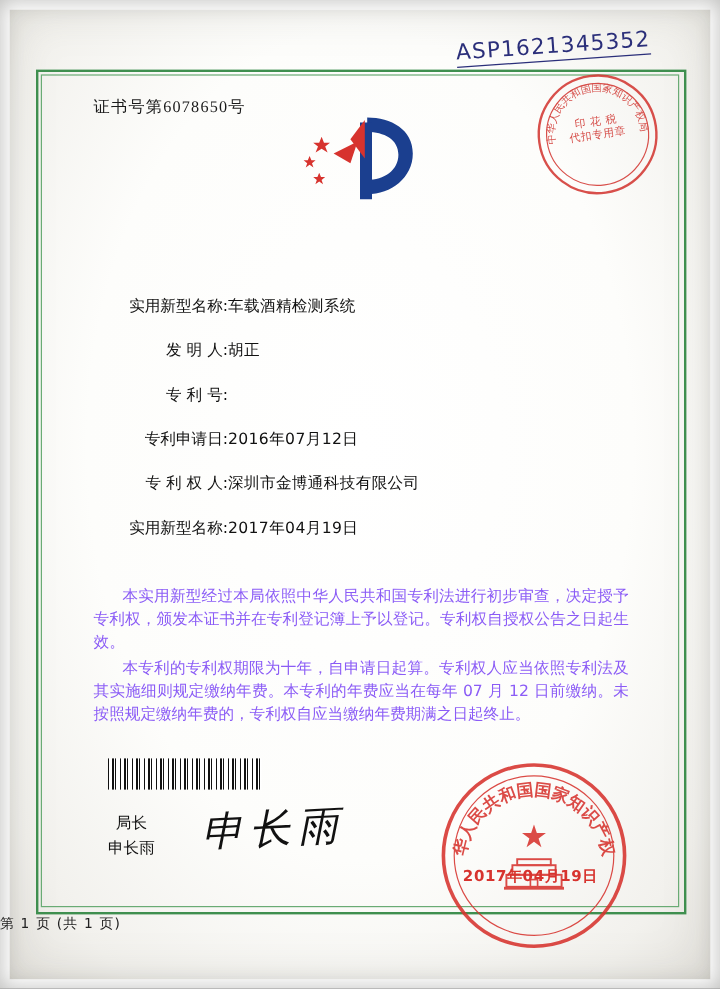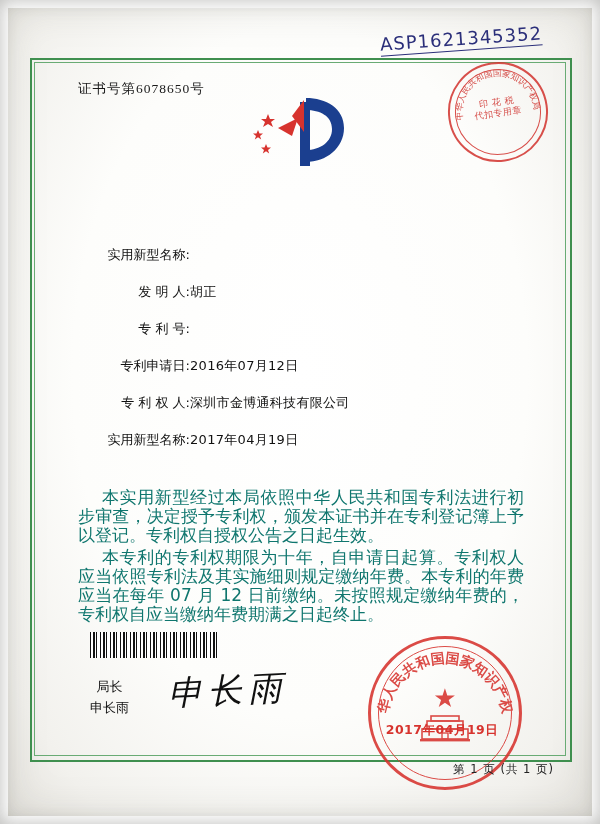--- a/index.html
+++ b/index.html
@@ -172,23 +172,23 @@
     flex: 1;
     letter-spacing: .3px;
   }
 
   
   .body-text {
     position: absolute;
     left: 78px;
     top: 488px;
     width: 446px;
-    font-size: 17px;
+    font-size: 13px;
     line-height: 19px;
-    color: #0f766e;
+    color: #8b5cf6;
     text-align: justify;
   }
   .body-text p {
     margin: 0 0 3px 0;
     text-indent: 24px;
   }
 
   
   .barcode {
     position: absolute;
@@ -276,25 +276,24 @@
     letter-spacing: .5px;
     font-weight: bold;
   }
 
   
   .footer {
     position: absolute;
     left: 0;
     top: 762px;
     width: 536px;
-    text-align: right;
+    text-align: left;
     font-size: 11.5px;
     color: #222;
     letter-spacing: 1px;
-    margin-left: 18px;
   }
 </style>
 </head>
 <body>
 
 <div class="page">
   <div class="paper"></div>
 
   <div class="top-annotation">
     <span>ASP1621345352</span>
@@ -334,20 +333,21 @@
     <div class="center-text">
       <div>印 花 税</div>
       <div>代扣专用章</div>
     </div>
   </div>
 
 
   <div class="fields">
     <div class="field-row">
       <div class="field-label">实用新型名称:</div>
+      <div class="field-value">车载酒精检测系统</div>
     </div>
     <div class="field-row">
       <div class="field-label">发 明 人:</div>
       <div class="field-value">胡正</div>
     </div>
     <div class="field-row">
       <div class="field-label">专 利 号:</div>
     </div>
     <div class="field-row">
       <div class="field-label">专利申请日:</div>

